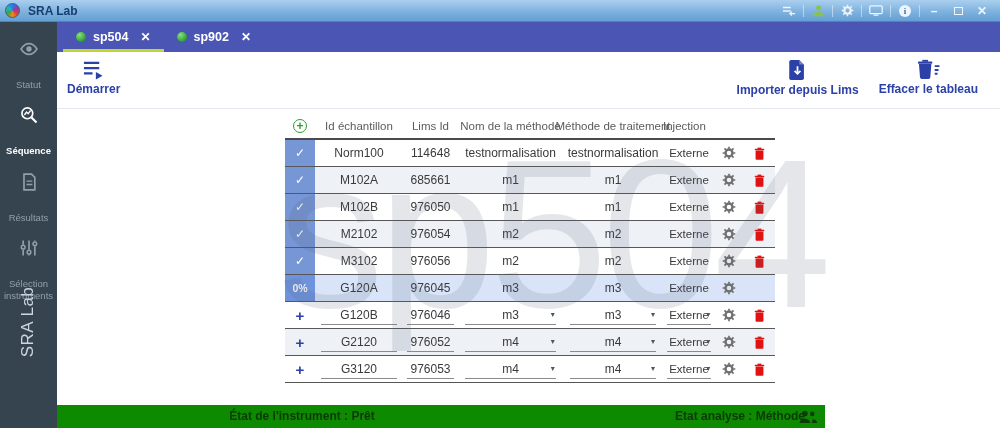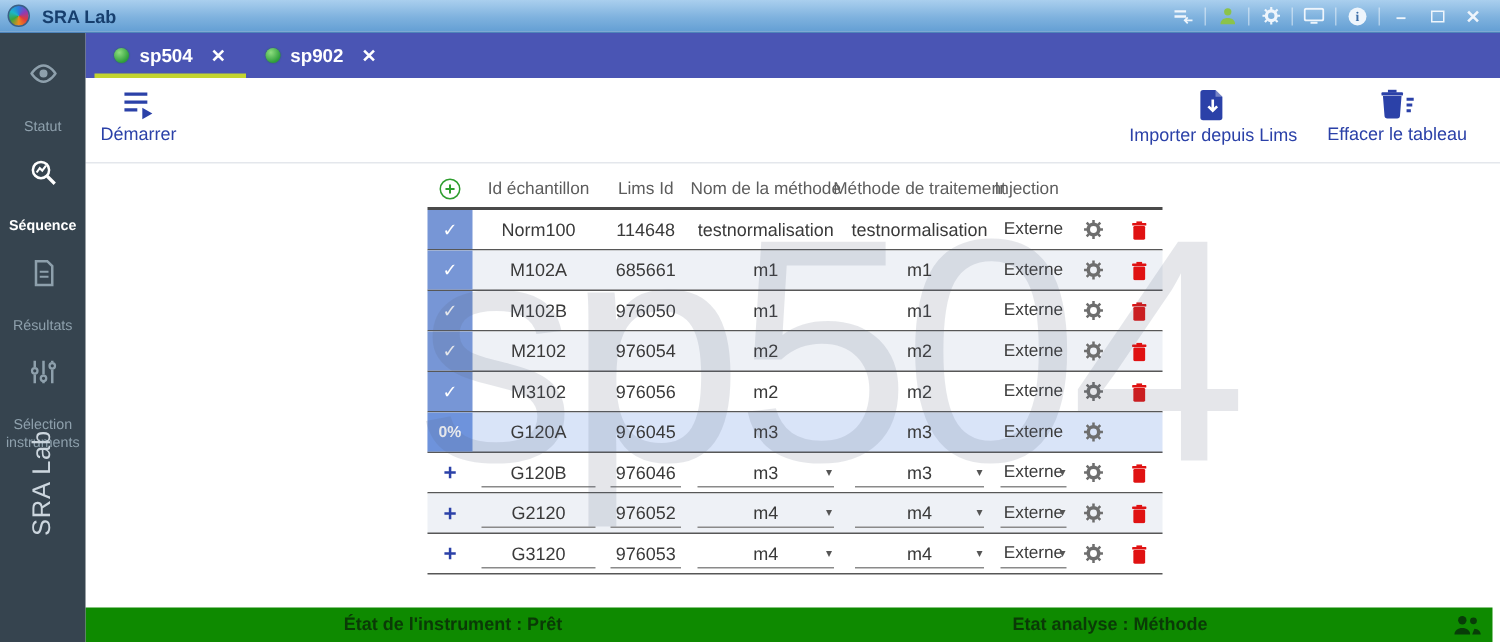--- a/index.html
+++ b/index.html
@@ -45,21 +45,21 @@
 .side-label{font-size:9.5px;text-align:center;line-height:1.2;width:55px}
 .brand{position:absolute;top:235px;left:0;width:57px;height:130px;display:flex;
   align-items:center;justify-content:center}
 .brand span{transform:rotate(-90deg);color:#ccd6de;font-size:17px;white-space:nowrap;letter-spacing:.5px}
 
 
 .main{position:absolute;left:57px;top:52px;width:943px;height:353px;background:#fff;z-index:10}
 .toolbar{height:57px;display:flex;align-items:flex-start;padding:7px 14px 0 10px;
   border-bottom:1px solid #e4e7ec}
 .tbtn{display:flex;flex-direction:column;align-items:center;gap:2px;color:#2b41a8;
-  font-size:12px;font-weight:normal;cursor:default}
+  font-size:12px;font-weight:bold;cursor:default}
 .tbtn svg{display:block}
 .tb-right{margin-left:auto;display:flex;gap:20px;margin-right:8px}
 
 
 .table{position:absolute;left:228px;top:62px;width:490px;z-index:20}
 .thead{display:flex;height:26px;align-items:center;color:#5c5c5c;font-size:11.5px;
   border-bottom:2px solid #4a4a4a;white-space:nowrap}
 .thead .cell{overflow:visible}
 .add-circle{width:14px;height:14px;border:1.5px solid #2f9e2f;border-radius:50%;color:#2f9e2f;
   display:flex;align-items:center;justify-content:center;font-size:12px;font-weight:bold;line-height:1}
@@ -86,21 +86,21 @@
 .trow.edit .fld{border-bottom-color:#8a8a8a}
 .caret{position:absolute;right:1px;font-size:8px;color:#555;line-height:1}
 .i-gear{width:14px;height:14px}
 .i-trash{width:11px;height:13px}
 
 
 .watermark{position:absolute;left:278px;top:128px;font-size:212px;line-height:1;
   color:#55617a;opacity:.15;letter-spacing:-6px;z-index:40;pointer-events:none;white-space:nowrap}
 
 
-.statusbar{position:absolute;left:57px;top:405px;width:938px;height:23px;background:#0e8a00;
+.statusbar{position:absolute;left:57px;top:405px;width:768px;height:23px;background:#0e8a00;
   z-index:60;color:#0a3a06;font-size:12px;font-weight:bold}
 .status-instrument{position:absolute;left:110px;width:270px;top:4px;text-align:center}
 .status-analysis{position:absolute;left:550px;width:266px;top:4px;text-align:center}
 .people{position:absolute;right:7px;top:4px;color:#083d08}
 </style>
 </head>
 <body>
 
 <div class="titlebar">
   <span class="logo"></span>

